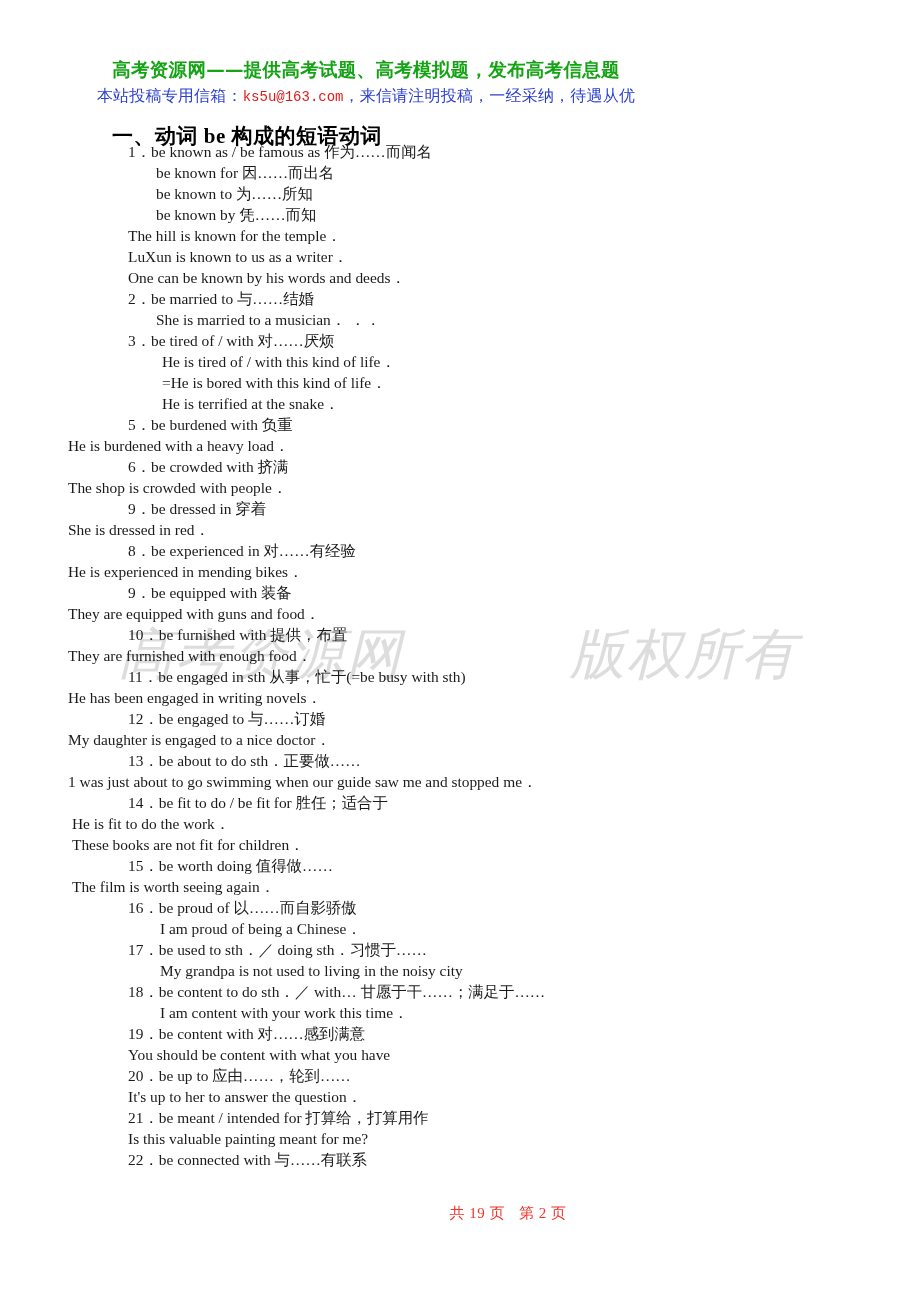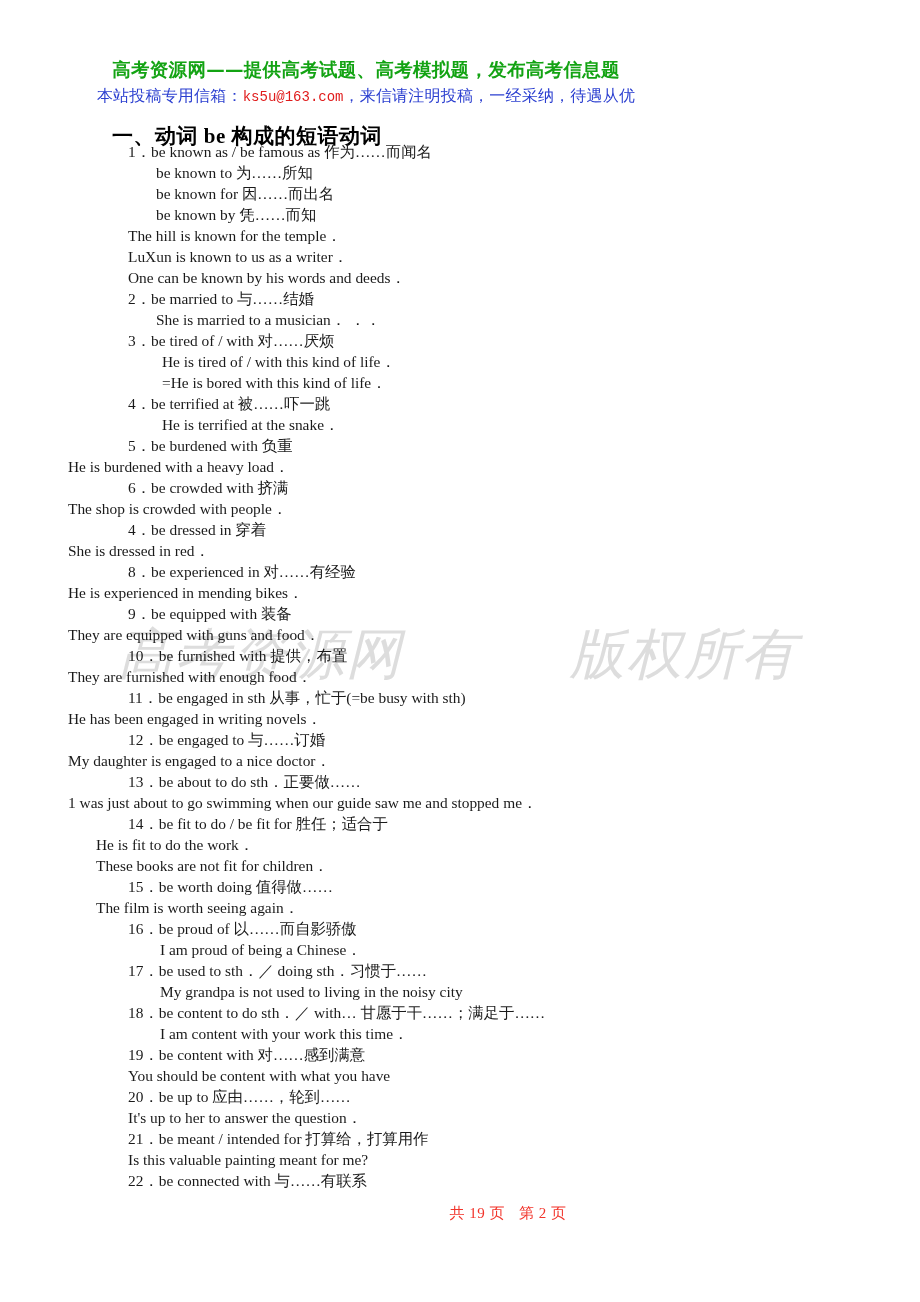--- a/index.html
+++ b/index.html
@@ -98,21 +98,21 @@
   }
   .line {
     font-size: 15.4px;
     line-height: 21px;
     height: 21px;
     white-space: nowrap;
     color: #1a1a1a;
   }
   
   .i0  { padding-left: 128px; }
-  .i1  { padding-left: 96px; }
+  .i1  { padding-left: 72px; }
   .i2  { padding-left: 148px; margin-left: 12px; }
   .i3  { padding-left: 156px; }
   .i4  { padding-left: 162px; }
   .i5  { padding-left: 68px; }
 
   
   .footer {
     position: absolute;
     left: 0;
     top: 1204px;
@@ -140,38 +140,37 @@
     <div class="banner-title">高考资源网——提供高考试题、高考模拟题，发布高考信息题</div>
     <div class="banner-sub">
       <span>本站投稿专用信箱：</span><span class="email">ks5u@163.com</span><span>，来信请注明投稿，一经采纳，待遇从优</span>
     </div>
   </div>
 
   <div class="doc-heading">一、动词 be 构成的短语动词</div>
 
   <div class="body-block" id="body-block">
       <div class="line i0">1．be known as / be famous as 作为……而闻名</div>
+      <div class="line i3">be known for 因……而出名</div>
       <div class="line i3">be known to 为……所知</div>
-      <div class="line i3">be known for 因……而出名</div>
       <div class="line i3">be known by 凭……而知</div>
       <div class="line i0">The hill is known for the temple．</div>
       <div class="line i0">LuXun is known to us as a writer．</div>
       <div class="line i0">One can be known by his words and deeds．</div>
       <div class="line i0">2．be married to 与……结婚</div>
       <div class="line i3">She is married to a musician．            ．．</div>
       <div class="line i0">3．be tired of / with 对……厌烦</div>
       <div class="line i4">He is tired of / with this kind of life．</div>
       <div class="line i4">=He is bored with this kind of life．</div>
-      <div class="line i0">4．be terrified at 被……吓一跳</div>
       <div class="line i4">He is terrified at the snake．</div>
       <div class="line i0">5．be burdened with 负重</div>
       <div class="line i5">He is burdened with a heavy load．</div>
       <div class="line i0">6．be crowded with 挤满</div>
       <div class="line i5">The shop is crowded with people．</div>
-      <div class="line i0">4．be dressed in 穿着</div>
+      <div class="line i0">9．be dressed in 穿着</div>
       <div class="line i5">She is dressed in red．</div>
       <div class="line i0">8．be experienced in 对……有经验</div>
       <div class="line i5">He is experienced in mending bikes．</div>
       <div class="line i0">9．be equipped with 装备</div>
       <div class="line i5">They are equipped with guns and food．</div>
       <div class="line i0">10．be furnished with 提供，布置</div>
       <div class="line i5">They are furnished with enough food．</div>
       <div class="line i0">11．be engaged in sth 从事，忙于(=be busy with sth)</div>
       <div class="line i5">He has been engaged in writing novels．</div>
       <div class="line i0">12．be engaged to 与……订婚</div>

